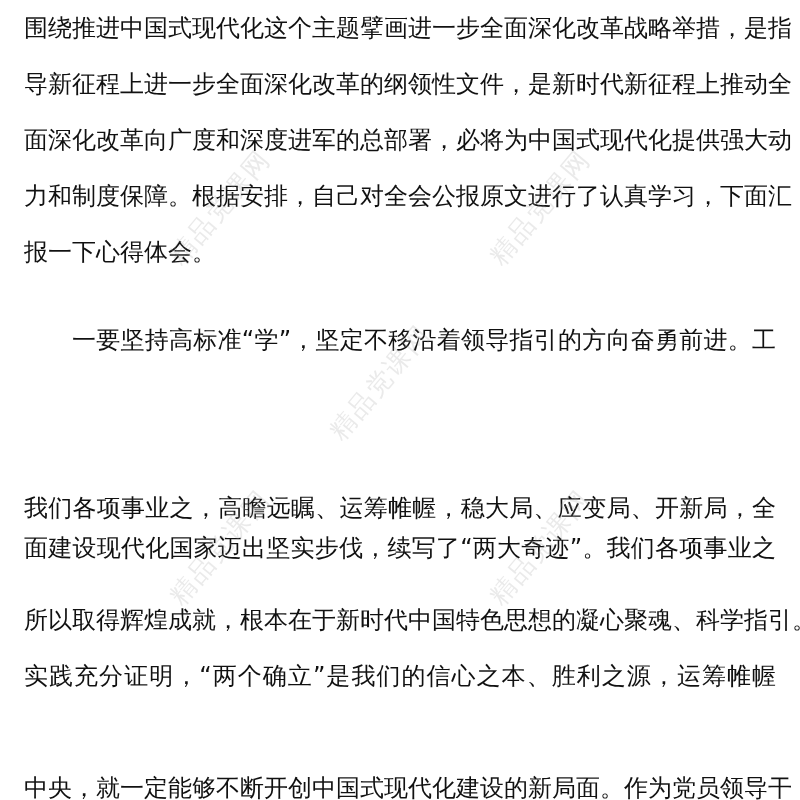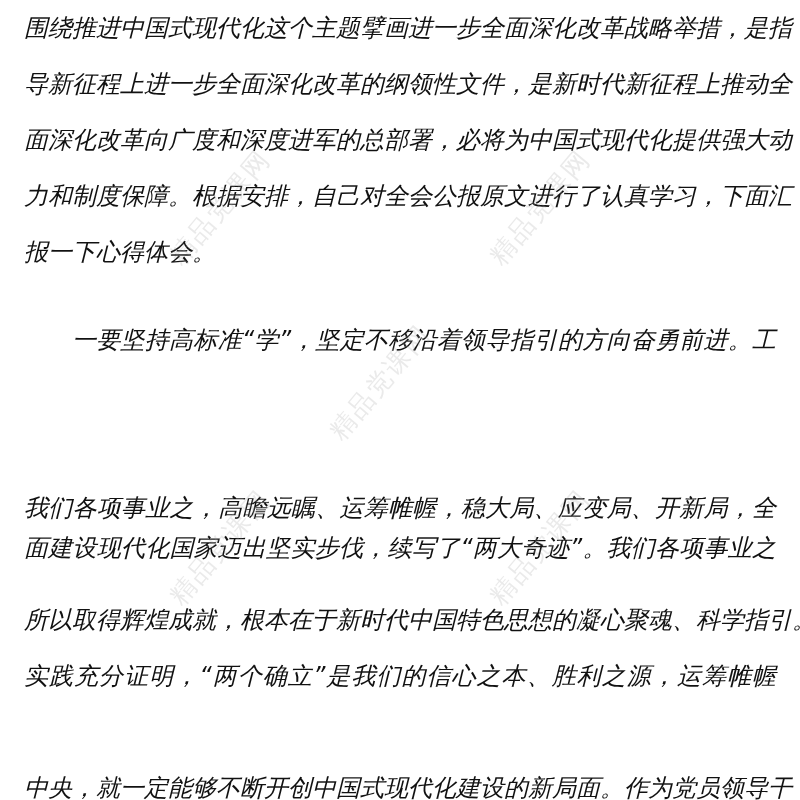--- a/index.html
+++ b/index.html
@@ -1,20 +1,20 @@
 <!DOCTYPE html>
 <html><head>
 <meta charset="utf-8">
 <style>
   html, body { margin:0; padding:0; background:#ffffff; }
   body { width:800px; height:800px; overflow:hidden; position:relative;
          font-family:"DejaVu Sans", "Liberation Sans", sans-serif; color:#111111; }
   .page { position:absolute; left:0; top:0; width:800px; height:800px; }
   .line { position:absolute; left:24px; width:752px; height:30px; font-size:24px; line-height:30px;
-          white-space:nowrap; text-align:justify; text-align-last:justify; letter-spacing:0px;font-style:italic; }
+          white-space:nowrap; text-align:justify; text-align-last:justify; letter-spacing:0px; }
   .line.last { text-align-last:left; }
   .line.indent { left:72px; width:704px; }
   .wm { position:absolute; font-size:26px; color:rgba(160,160,160,0.22); transform:rotate(-50deg);
         transform-origin:center; white-space:nowrap; letter-spacing:2px; pointer-events:none; }
 </style>
 </head>
 <body>
 
 <div class="page">
 

